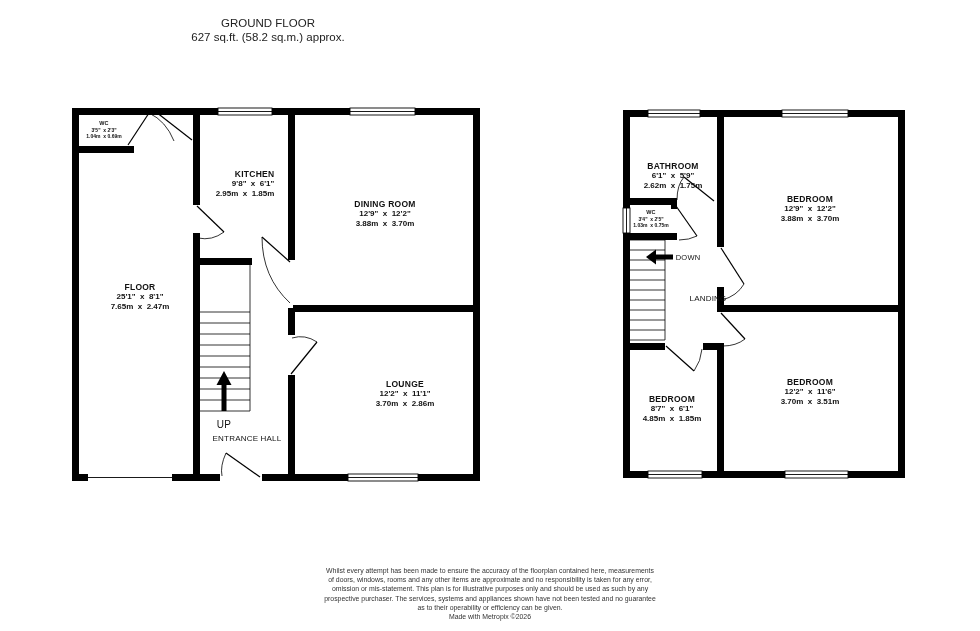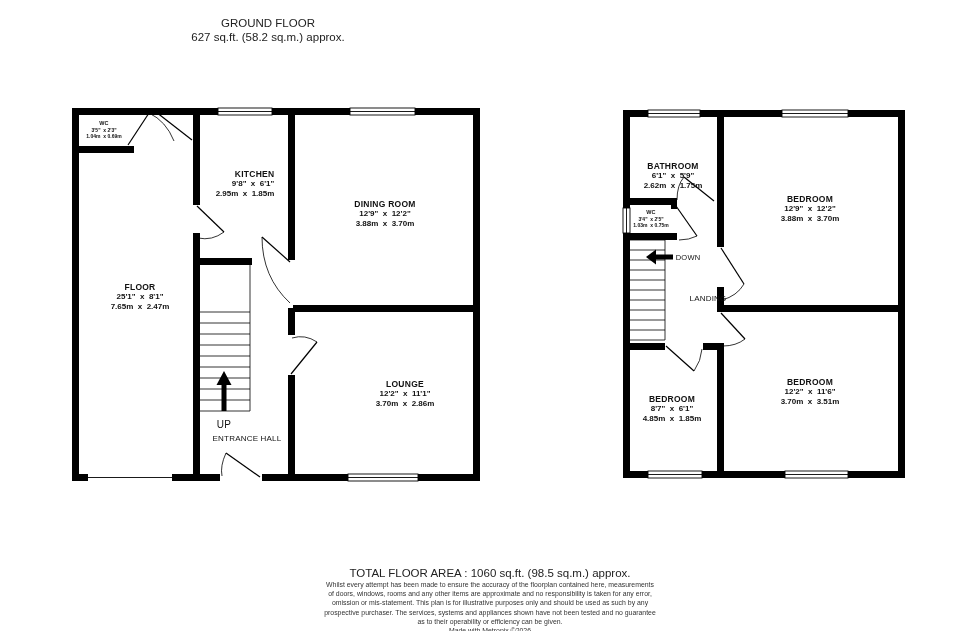--- a/index.html
+++ b/index.html
@@ -249,21 +249,20 @@
   </div>
   <div class="lbl" style="left:810px;top:392px;">
     <span class="rname">BEDROOM</span>
     <span class="rdim">12'2"  x  11'6"</span>
     <span class="rdim">3.70m  x  3.51m</span>
   </div>
   <div class="tag" style="left:688px;top:257px;font-size:7.5px;">DOWN</div>
   <div class="tag" style="left:708px;top:298px;">LANDING</div>
 
   <div class="footer">
-    <div class="total">TOTAL FLOOR AREA : 1060 sq.ft. (98.5 sq.m.) approx.</div>
     <div class="disc">Whilst every attempt has been made to ensure the accuracy of the floorplan contained here, measurements</div>
     <div class="disc">of doors, windows, rooms and any other items are approximate and no responsibility is taken for any error,</div>
     <div class="disc">omission or mis-statement. This plan is for illustrative purposes only and should be used as such by any</div>
     <div class="disc">prospective purchaser. The services, systems and appliances shown have not been tested and no guarantee</div>
     <div class="disc">as to their operability or efficiency can be given.</div>
     <div class="disc">Made with Metropix ©2026</div>
   </div>
 
 </div>
 

